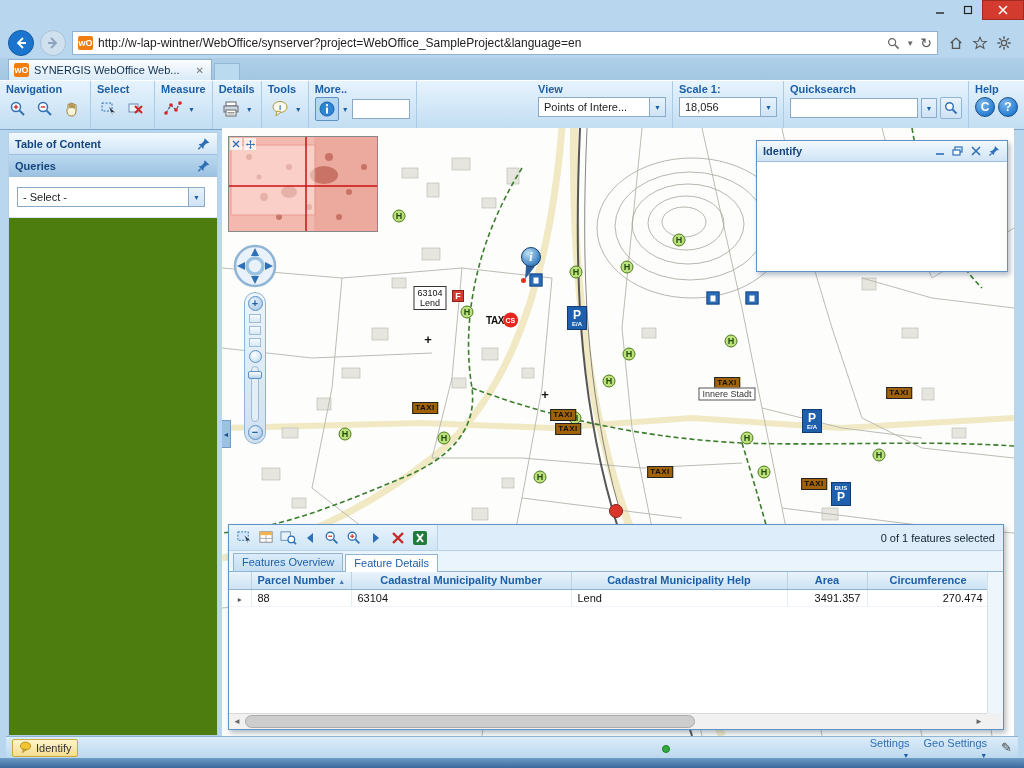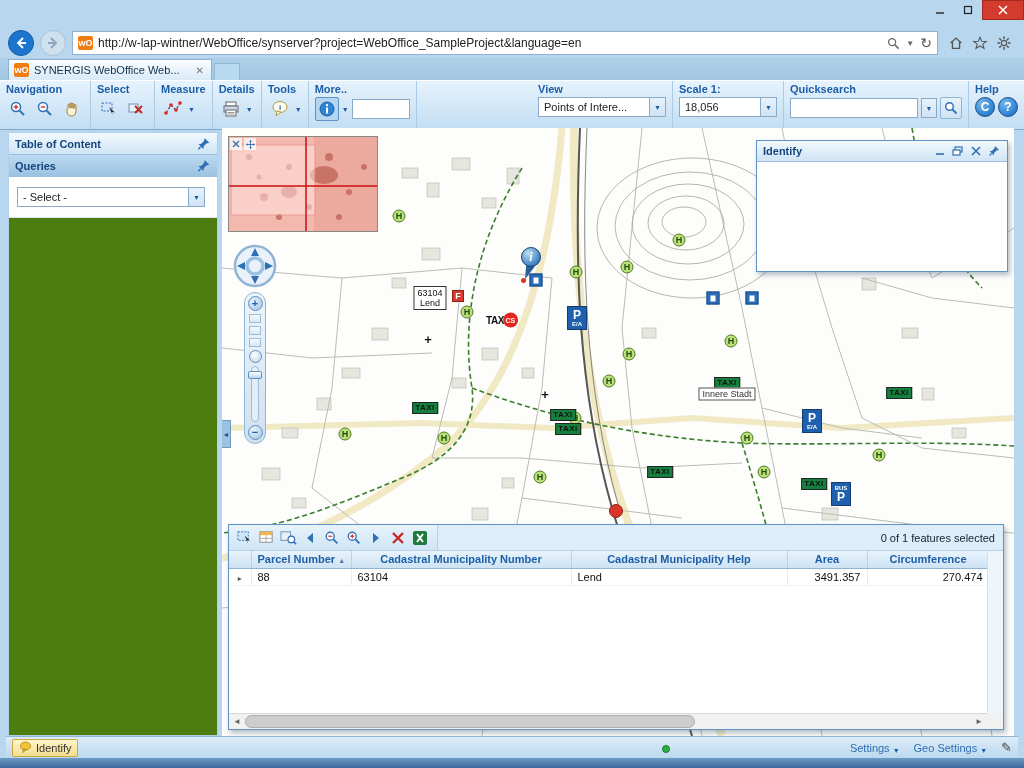--- a/index.html
+++ b/index.html
@@ -108,28 +108,28 @@
   .hs-btn{width:16px;height:16px;display:flex;align-items:center;justify-content:center;color:#666;font-size:8px;background:#f1f1f1;}
   .hs-track{flex:1;height:16px;position:relative;}
   .hs-thumb{position:absolute;left:0;top:1px;height:13px;width:62%;background:#cdcdcd;border:1px solid #ababab;border-radius:7px;}
   .hs-corner{position:absolute;right:0;bottom:0;width:16px;height:16px;background:#f1f1f1;}
 
   
   .statusbar{position:absolute;left:6px;right:6px;bottom:10px;height:22px;background:linear-gradient(#dcecf9,#bcd8ee);border-top:1px solid #8fb4d4;display:flex;align-items:center;padding:0 6px;z-index:6;}
   .tool-chip{display:flex;align-items:center;gap:4px;height:18px;padding:0 6px;background:linear-gradient(#fdf4c9,#f4dd8f);border:1px solid #c9a93f;border-radius:2px;color:#333;}
   .green-dot{position:absolute;left:656px;top:8px;width:8px;height:8px;border-radius:50%;background:#2fae3f;border:1px solid #1d7a2a;}
   .sb-right{margin-left:auto;display:flex;align-items:center;gap:14px;}
-  .sb-link{color:#2f6fb4;display:flex;align-items:flex-end;gap:3px;}
+  .sb-link{color:#2f6fb4;display:flex;align-items:flex-end;gap:3px;flex-direction:column;}
   .pencil{color:#444;font-size:13px;}
   .window-bottom{position:absolute;left:0;right:0;bottom:0;height:10px;background:linear-gradient(#6d9cc6,#3a689e);}
 
   
   .mk{position:absolute;transform:translate(-50%,-50%);z-index:2;}
   .mk-h{width:13px;height:13px;border-radius:50%;background:#bce07a;border:1px solid #4c7a1d;color:#234d10;font-weight:bold;font-size:9px;line-height:11px;text-align:center;}
-  .mk-taxi{background:#15803d;border:1px solid #222;color:#111;font-weight:bold;font-size:8px;line-height:10px;padding:0 2px;letter-spacing:0.5px;white-space:nowrap;}
+  .mk-taxi{background:#a16207;border:1px solid #222;color:#111;font-weight:bold;font-size:8px;line-height:10px;padding:0 2px;letter-spacing:0.5px;white-space:nowrap;}
   .mk-parking,.mk-bus{width:20px;height:24px;background:#1e5fae;border:1px solid #123c70;color:#fff;display:flex;flex-direction:column;align-items:center;justify-content:center;line-height:1;}
   .pP{font-weight:bold;font-size:12px;}
   .pS{font-weight:bold;font-size:6px;}
   .mk-info-sq{width:13px;height:13px;background:#2b6cb8;border:1px solid #1a4a85;display:flex;align-items:center;justify-content:center;}
   .mk-info-sq .dot{width:5px;height:6px;background:#fff;}
   .mk-f{width:12px;height:12px;background:#d63b2f;border:1px solid #8e1f16;color:#fff;font-weight:bold;font-size:9px;line-height:11px;text-align:center;}
   .mk-cross{color:#111;font-weight:bold;font-size:13px;line-height:13px;}
   .mk-redc{width:14px;height:14px;border-radius:50%;background:#d8362a;border:1px solid #8e1f16;}
   .mk-taxcs{display:flex;align-items:center;white-space:nowrap;}
   .mk-taxcs .tx{font-weight:bold;font-size:10px;color:#111;letter-spacing:-0.5px;}
@@ -683,20 +683,24 @@
           </svg>
         </div>
       <div class="tbtn">
           <svg width="16" height="16" viewBox="0 0 16 16">
             <rect x="1" y="1" width="14" height="14" rx="2" fill="#1f7a3c"></rect>
             <path d="M5 4 L11 12 M11 4 L5 12" stroke="#fff" stroke-width="2"></path>
           </svg>
         </div>
       <div class="rl-status">0 of 1 features selected</div>
     </div>
+    <div class="rl-tabs">
+      <div class="rtab">Features Overview</div>
+      <div class="rtab active">Feature Details</div>
+    </div>
     <div class="grid-wrap">
       <table class="grid">
         <colgroup>
             <col style="width:22px">
             <col style="width:100px">
             <col style="width:220px">
             <col style="width:216px">
             <col style="width:80px">
             <col style="width:122px">
           </colgroup>

